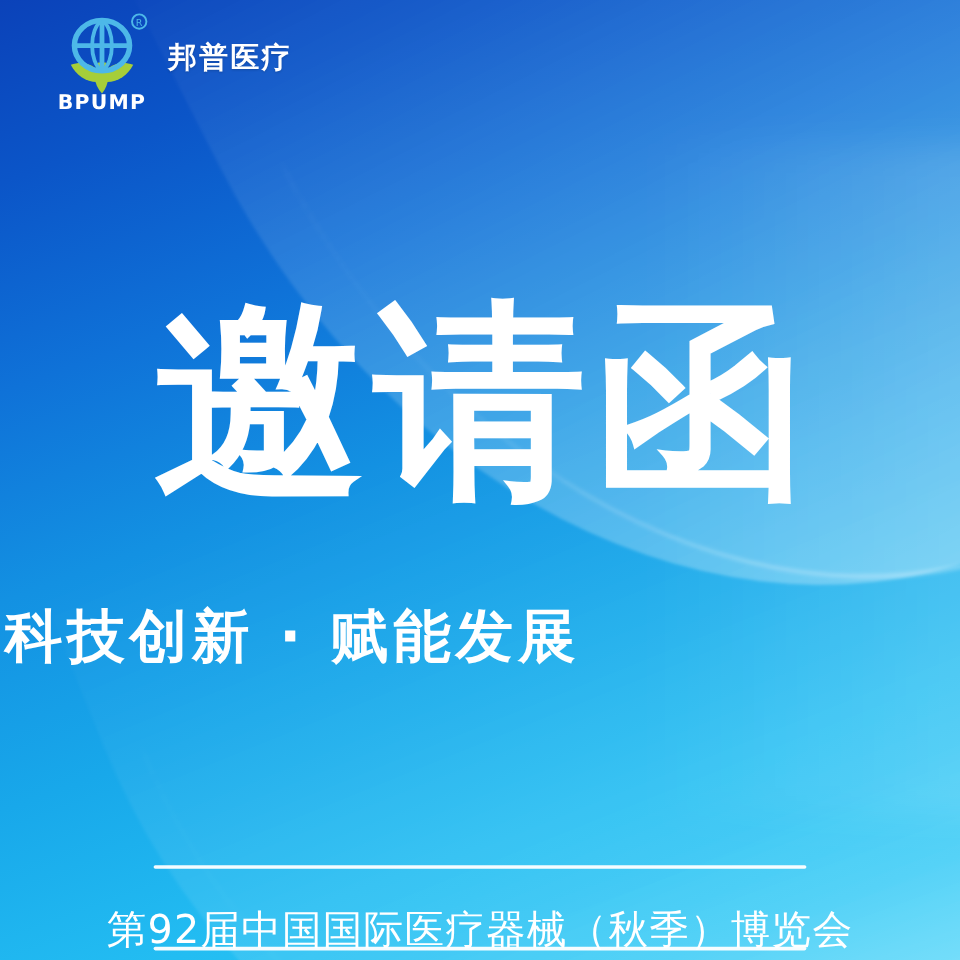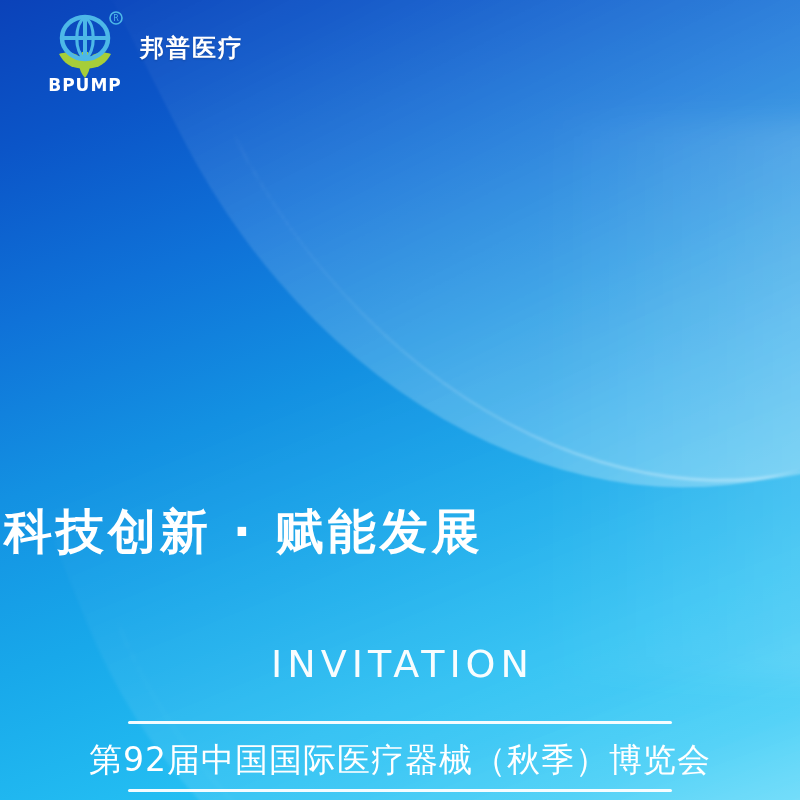--- a/index.html
+++ b/index.html
@@ -189,20 +189,21 @@
     z-index:6;
   }
   .event-text{
     display:inline-block;
     color:#ffffff;
     font-size:33px;
     font-weight:500;
     letter-spacing:1px;
     line-height:1.2;
     white-space:nowrap;
+    margin-top:15px;
   }
 </style>
 </head>
 <body>
 
 <div class="poster">
 
   <div class="swoosh sw-top"></div>
   <div class="swoosh sw-top-edge"></div>
   <div class="swoosh sw-mid"></div>
@@ -228,28 +229,28 @@
 
         <circle cx="72" cy="10" r="6" fill="none" stroke="#4db8e8" stroke-width="1.6"></circle>
         <text x="72" y="13.4" font-size="8" font-family="DejaVu Sans, sans-serif" fill="#4db8e8" text-anchor="middle">R</text>
 
         <text x="41" y="83" font-size="17" font-weight="bold" font-family="DejaVu Sans, sans-serif" fill="#ffffff" text-anchor="middle" letter-spacing="1">BPUMP</text>
       </svg>
     </div>
     <div class="brand-name">邦普医疗</div>
   </div>
 
+  <div class="headline">
+    <div class="headline-text">邀请函</div>
+  </div>
 
   <div class="subtitle">
     <div class="subtitle-text">科技创新 · 赋能发展</div>
   </div>
 
-  <div class="invitation-en">
-    <div class="invitation-en-text">INVITATION</div>
-  </div>
 
   <div class="rule rule-top"></div>
 
   <div class="event-line">
     <div class="event-text">第92届中国国际医疗器械（秋季）博览会</div>
   </div>
 
   <div class="rule rule-bottom"></div>
 
 </div>

